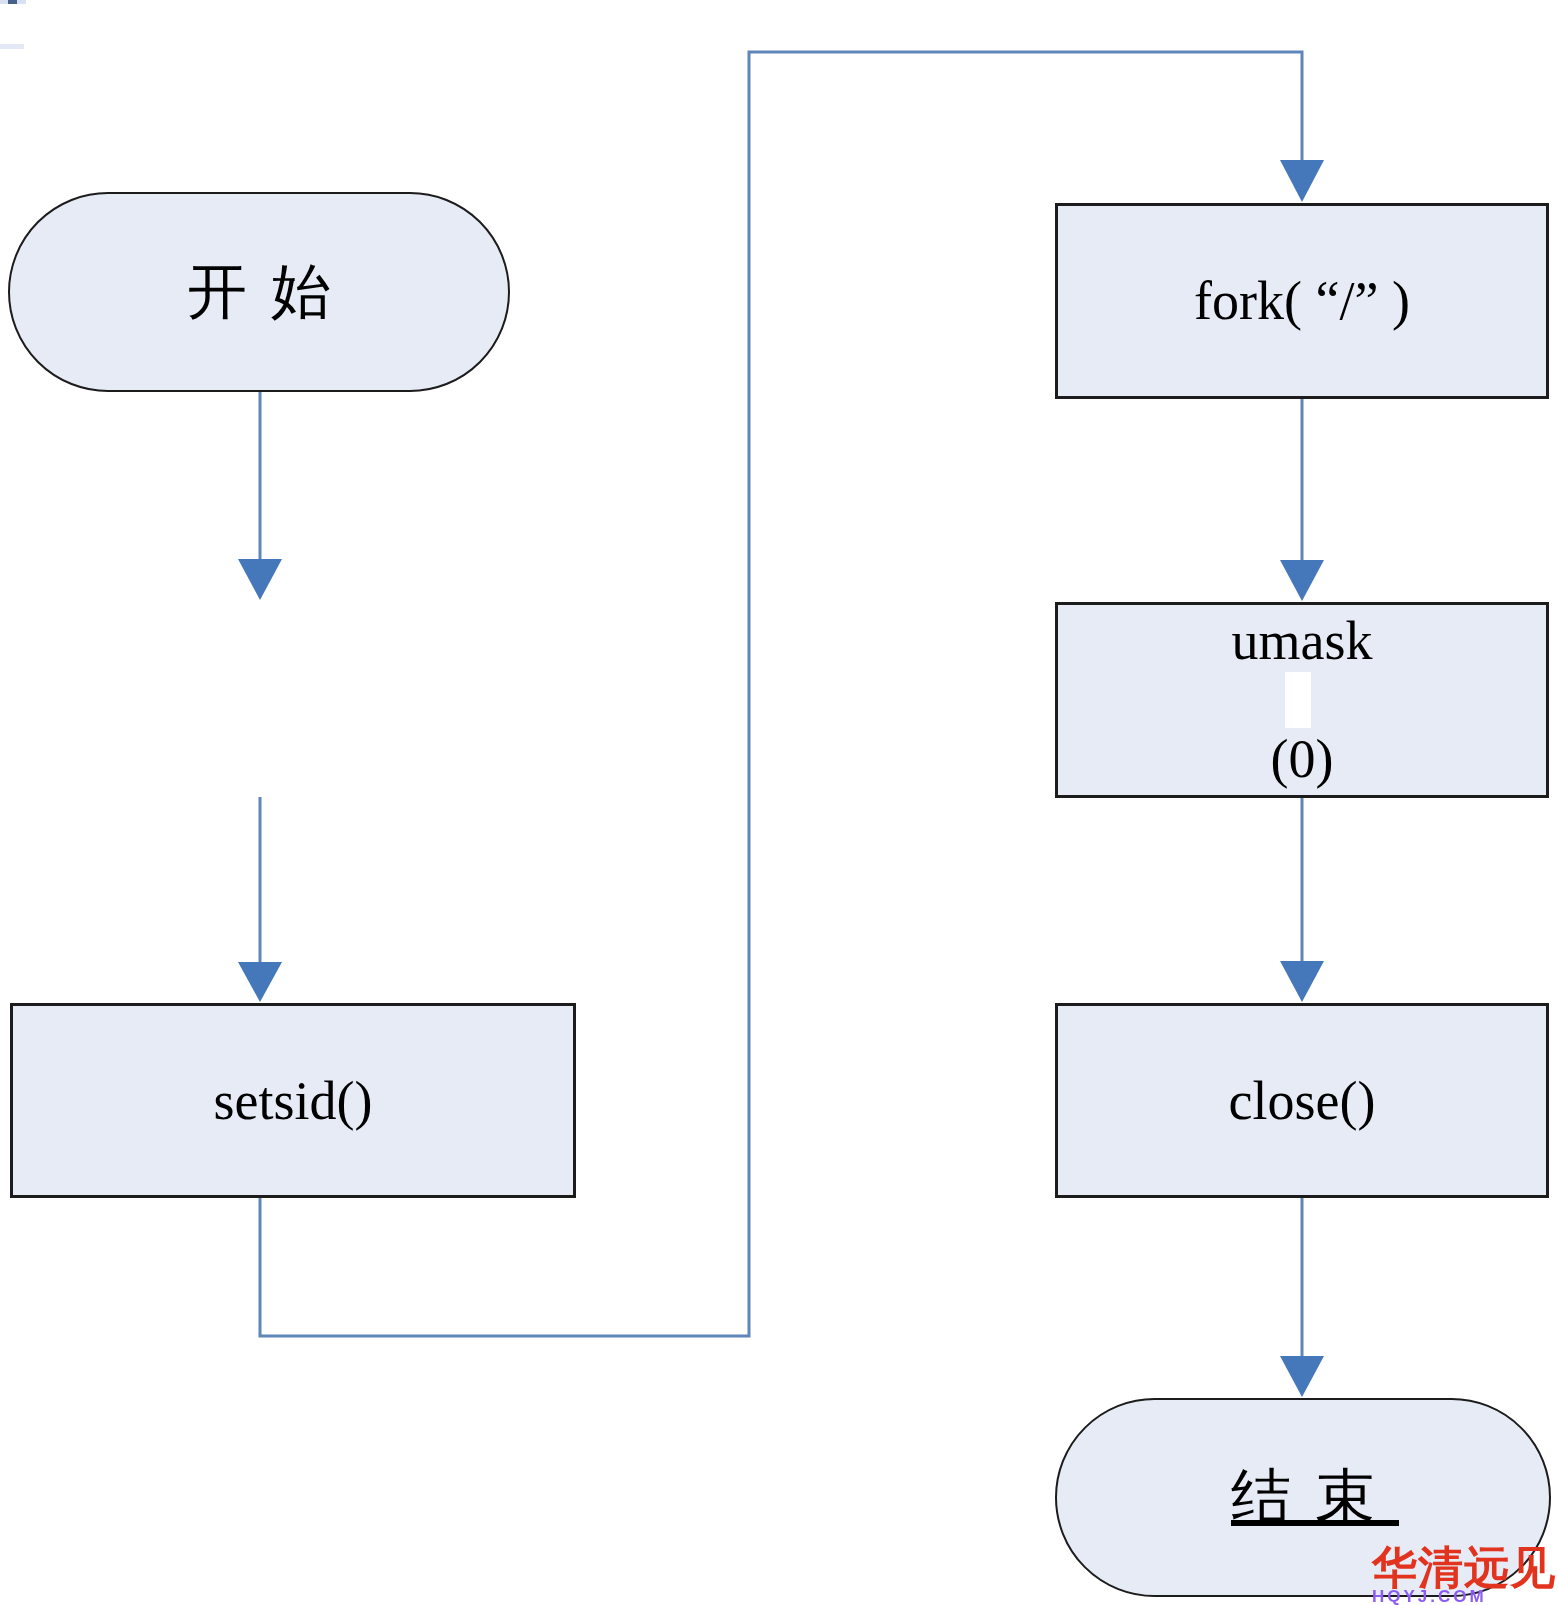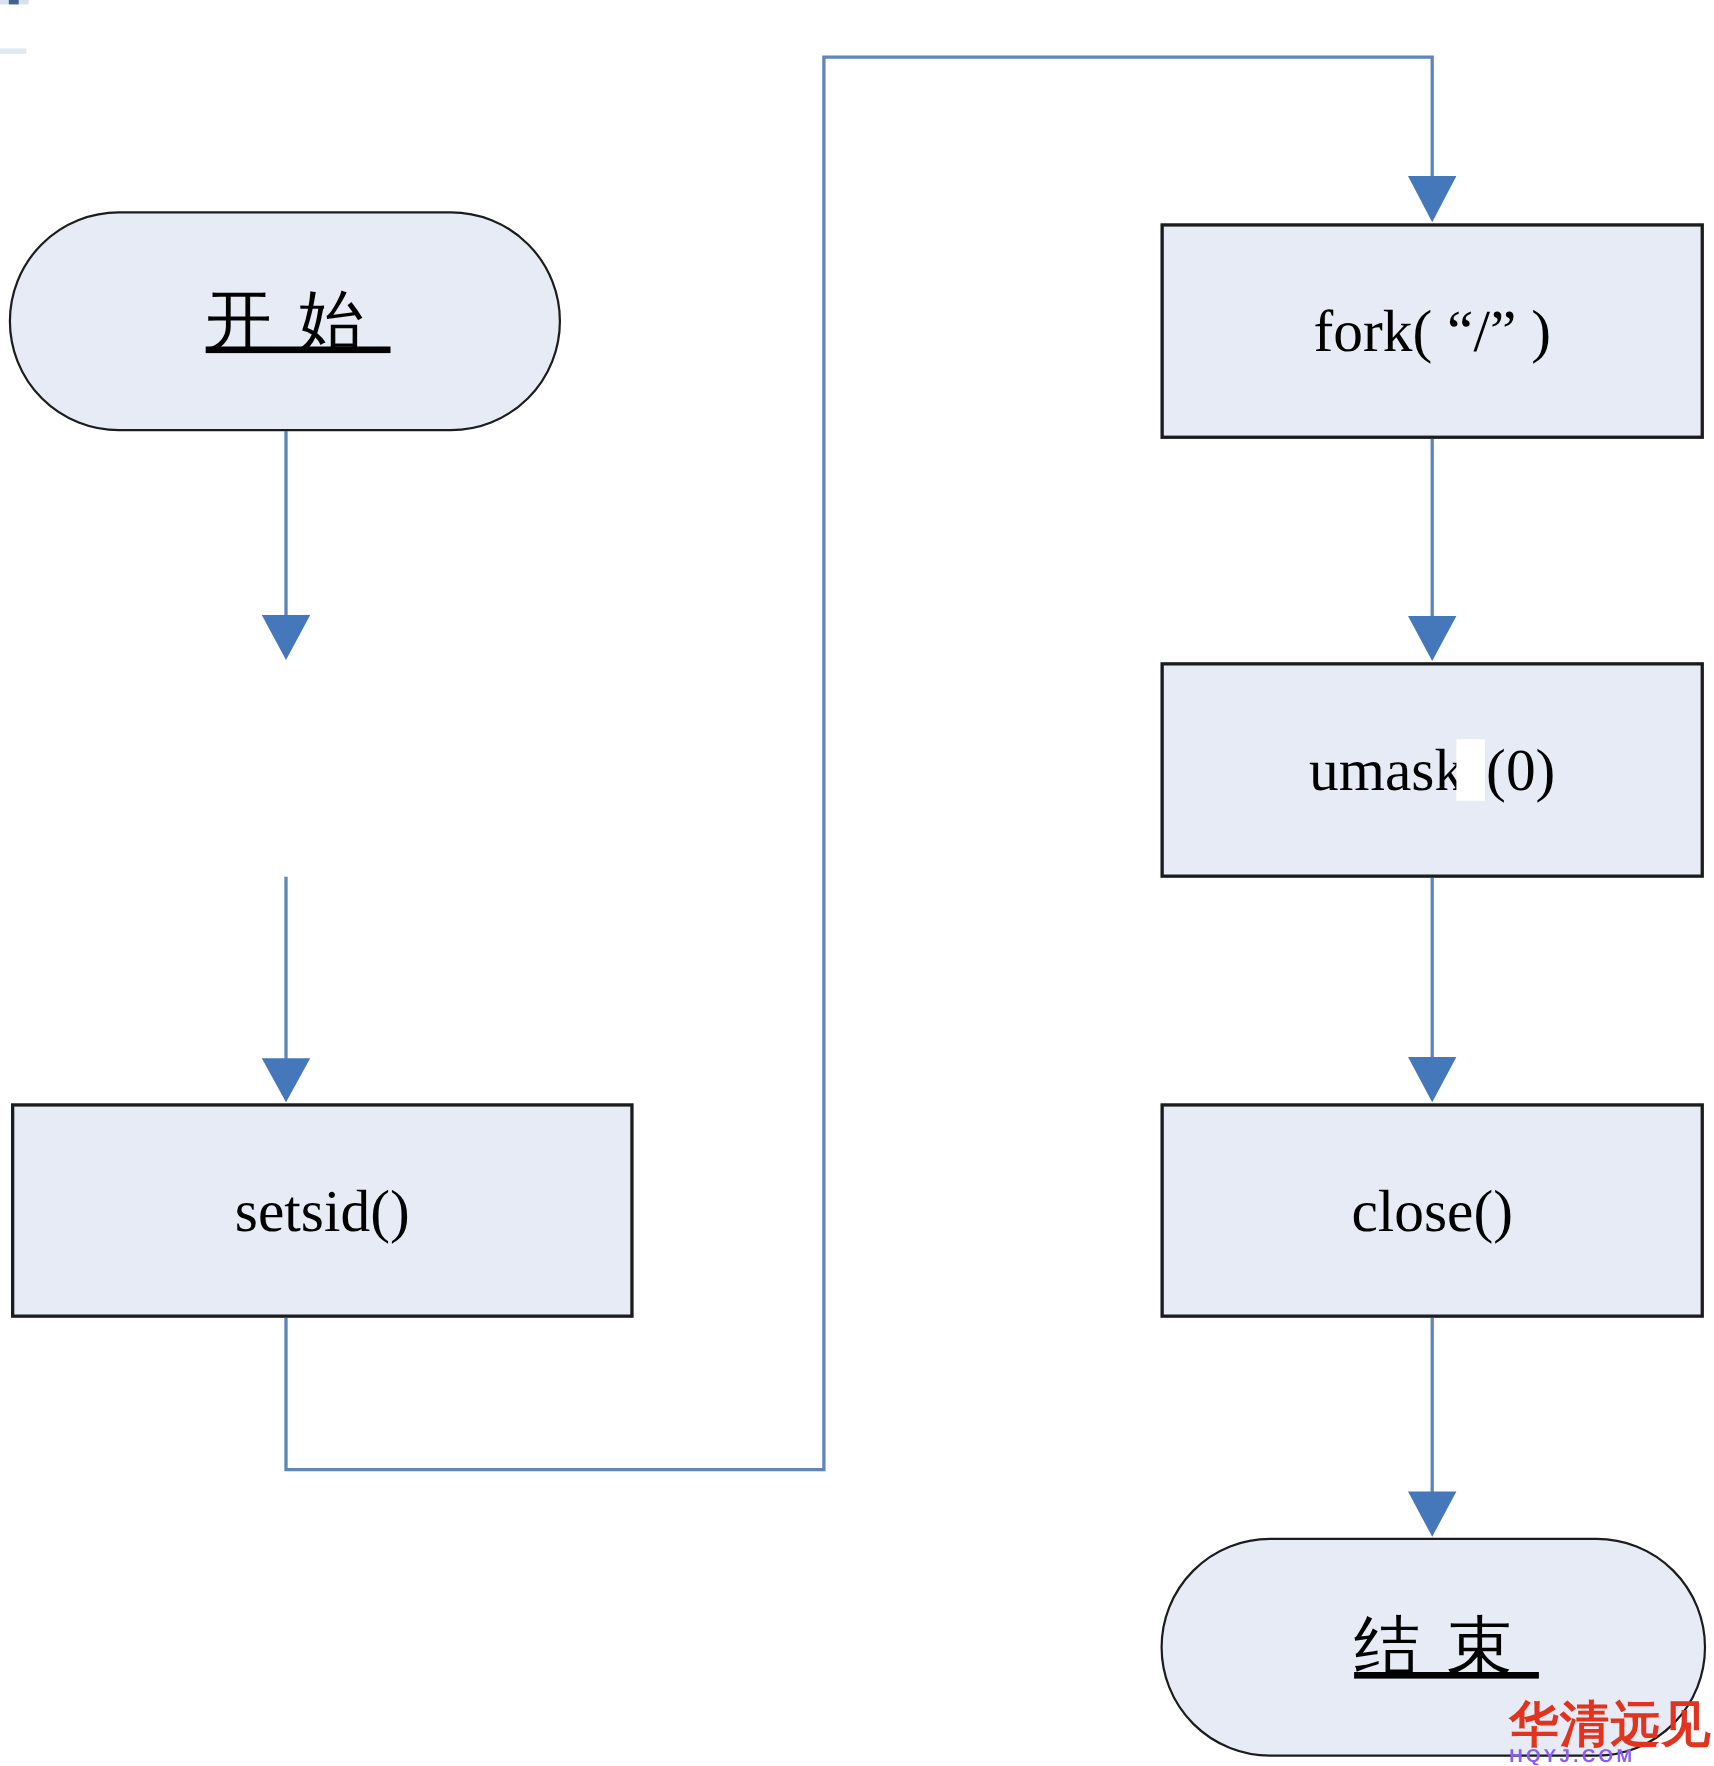--- a/index.html
+++ b/index.html
@@ -50,29 +50,29 @@
     border-radius: 110px;
     border-width: 2px;
     font-size: 60px;
   }
   .cjk-label {
     letter-spacing: 24px;
     padding-left: 24px; 
     white-space: nowrap;
   }
 
-  #n-start  { left: 8px;    top: 192px;  width: 502px; height: 200px; text-decoration: underline; }
+  #n-start  { left: 8px;    top: 192px;  width: 502px; height: 200px; }
   #n-fork   { left: 10px;   top: 601px;  width: 500px; height: 196px; flex-direction: column; line-height: 1.22; }
   #n-setsid { left: 10px;   top: 1003px; width: 566px; height: 195px; }
   #n-chdir  { left: 1055px; top: 203px;  width: 494px; height: 196px; }
   #n-umask  { left: 1055px; top: 602px;  width: 494px; height: 196px; }
   #n-close  { left: 1055px; top: 1003px; width: 494px; height: 195px; }
   #n-end    { left: 1055px; top: 1398px; width: 496px; height: 199px; text-decoration: underline; }
 
-  .umask-row { display: flex; align-items: center; }
+  .umask-row { display: flex; align-items: center; flex-direction: column; }
   .highlight-artifact {
     display: inline-block;
     width: 26px;
     height: 56px;
     background: #ffffff;
     margin-left: -7px;
     margin-right: 1px;
   }
 
   

